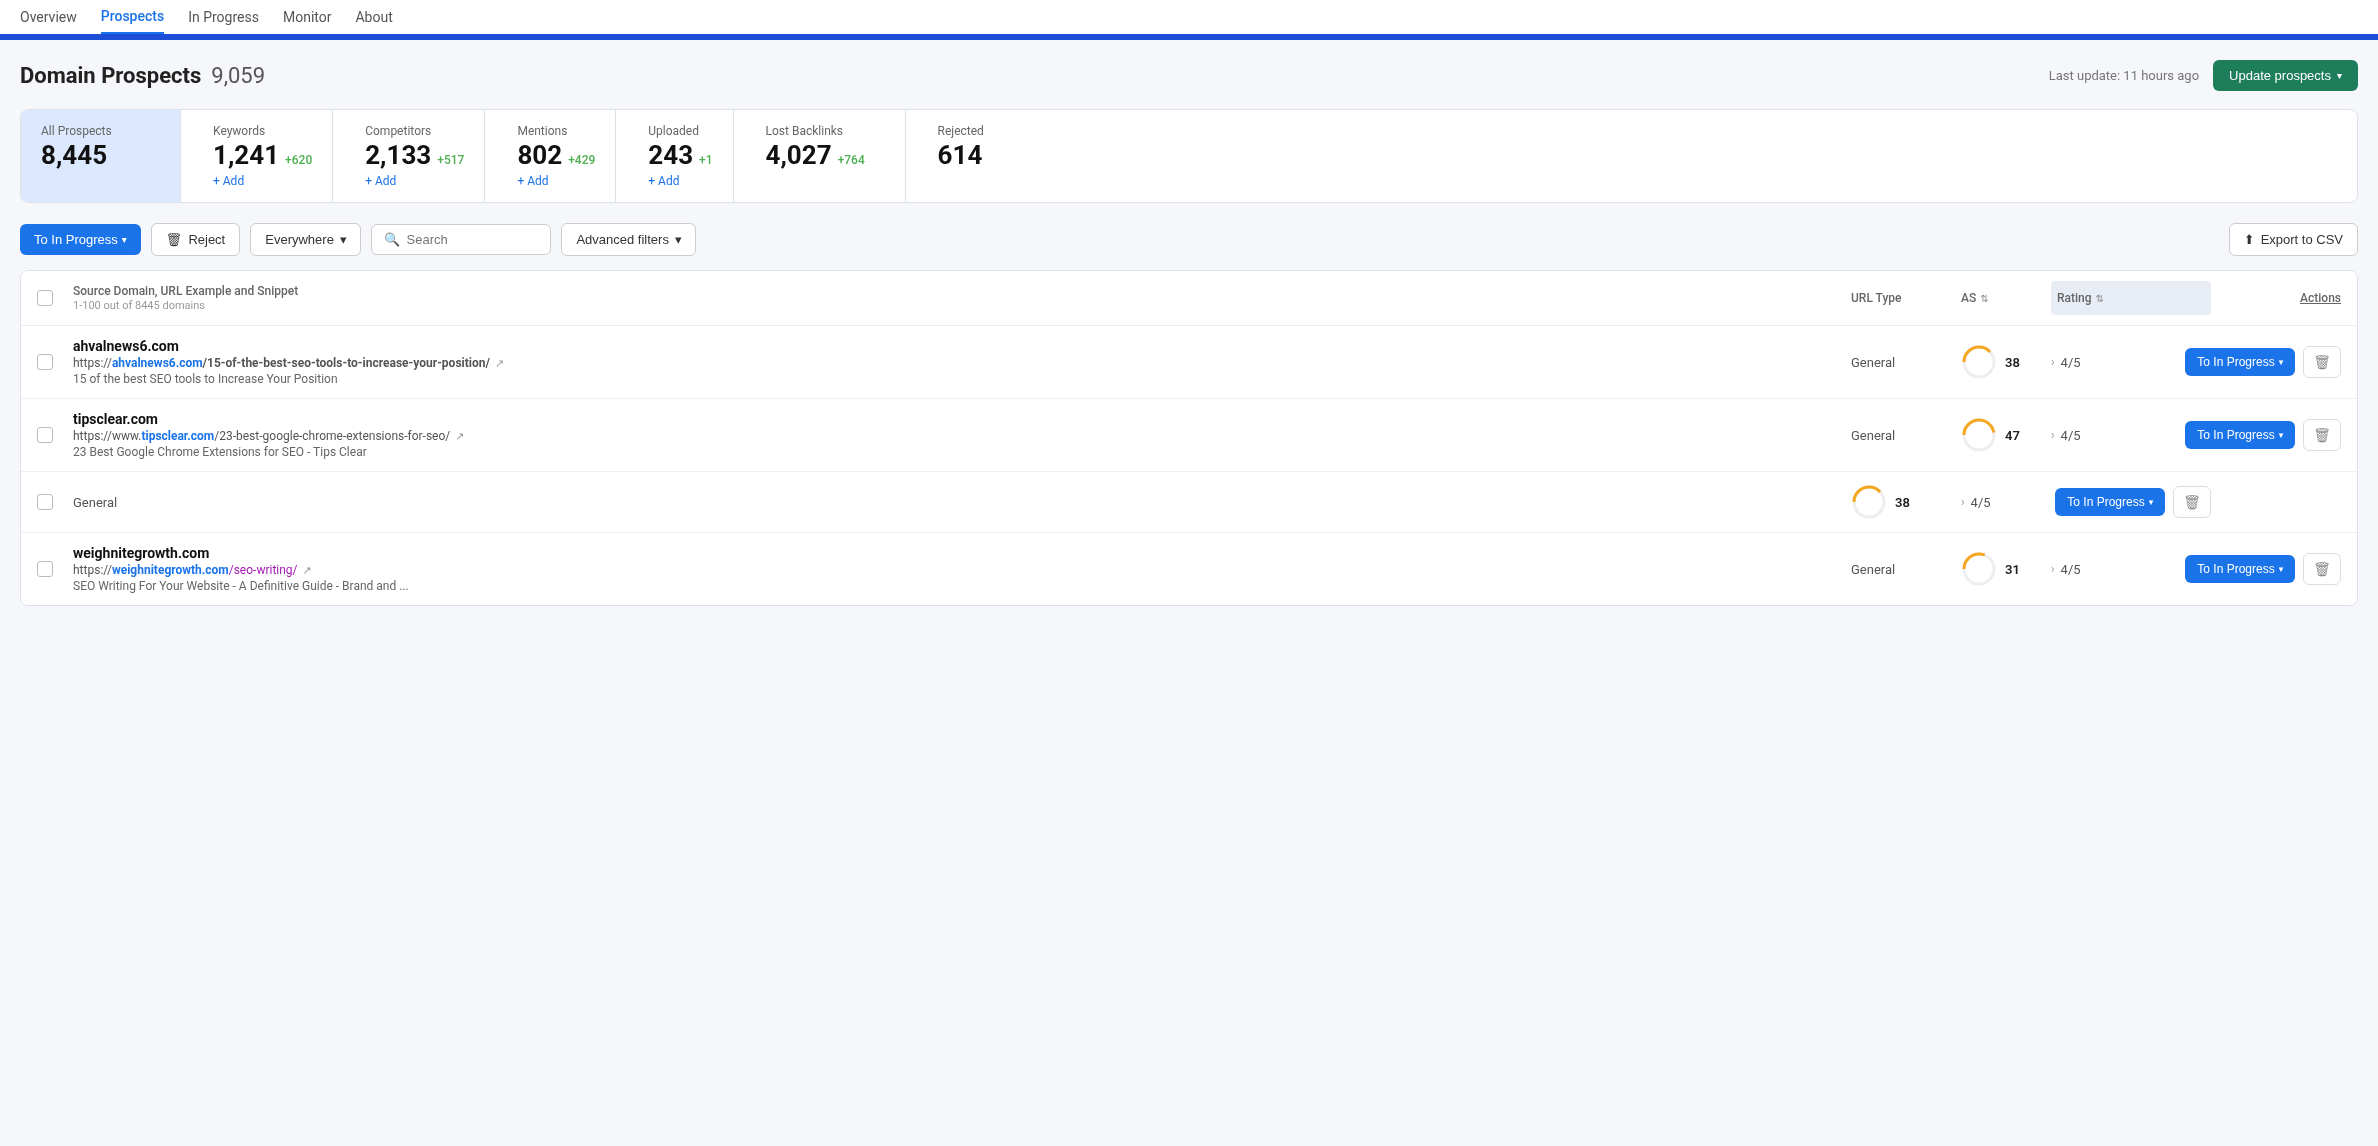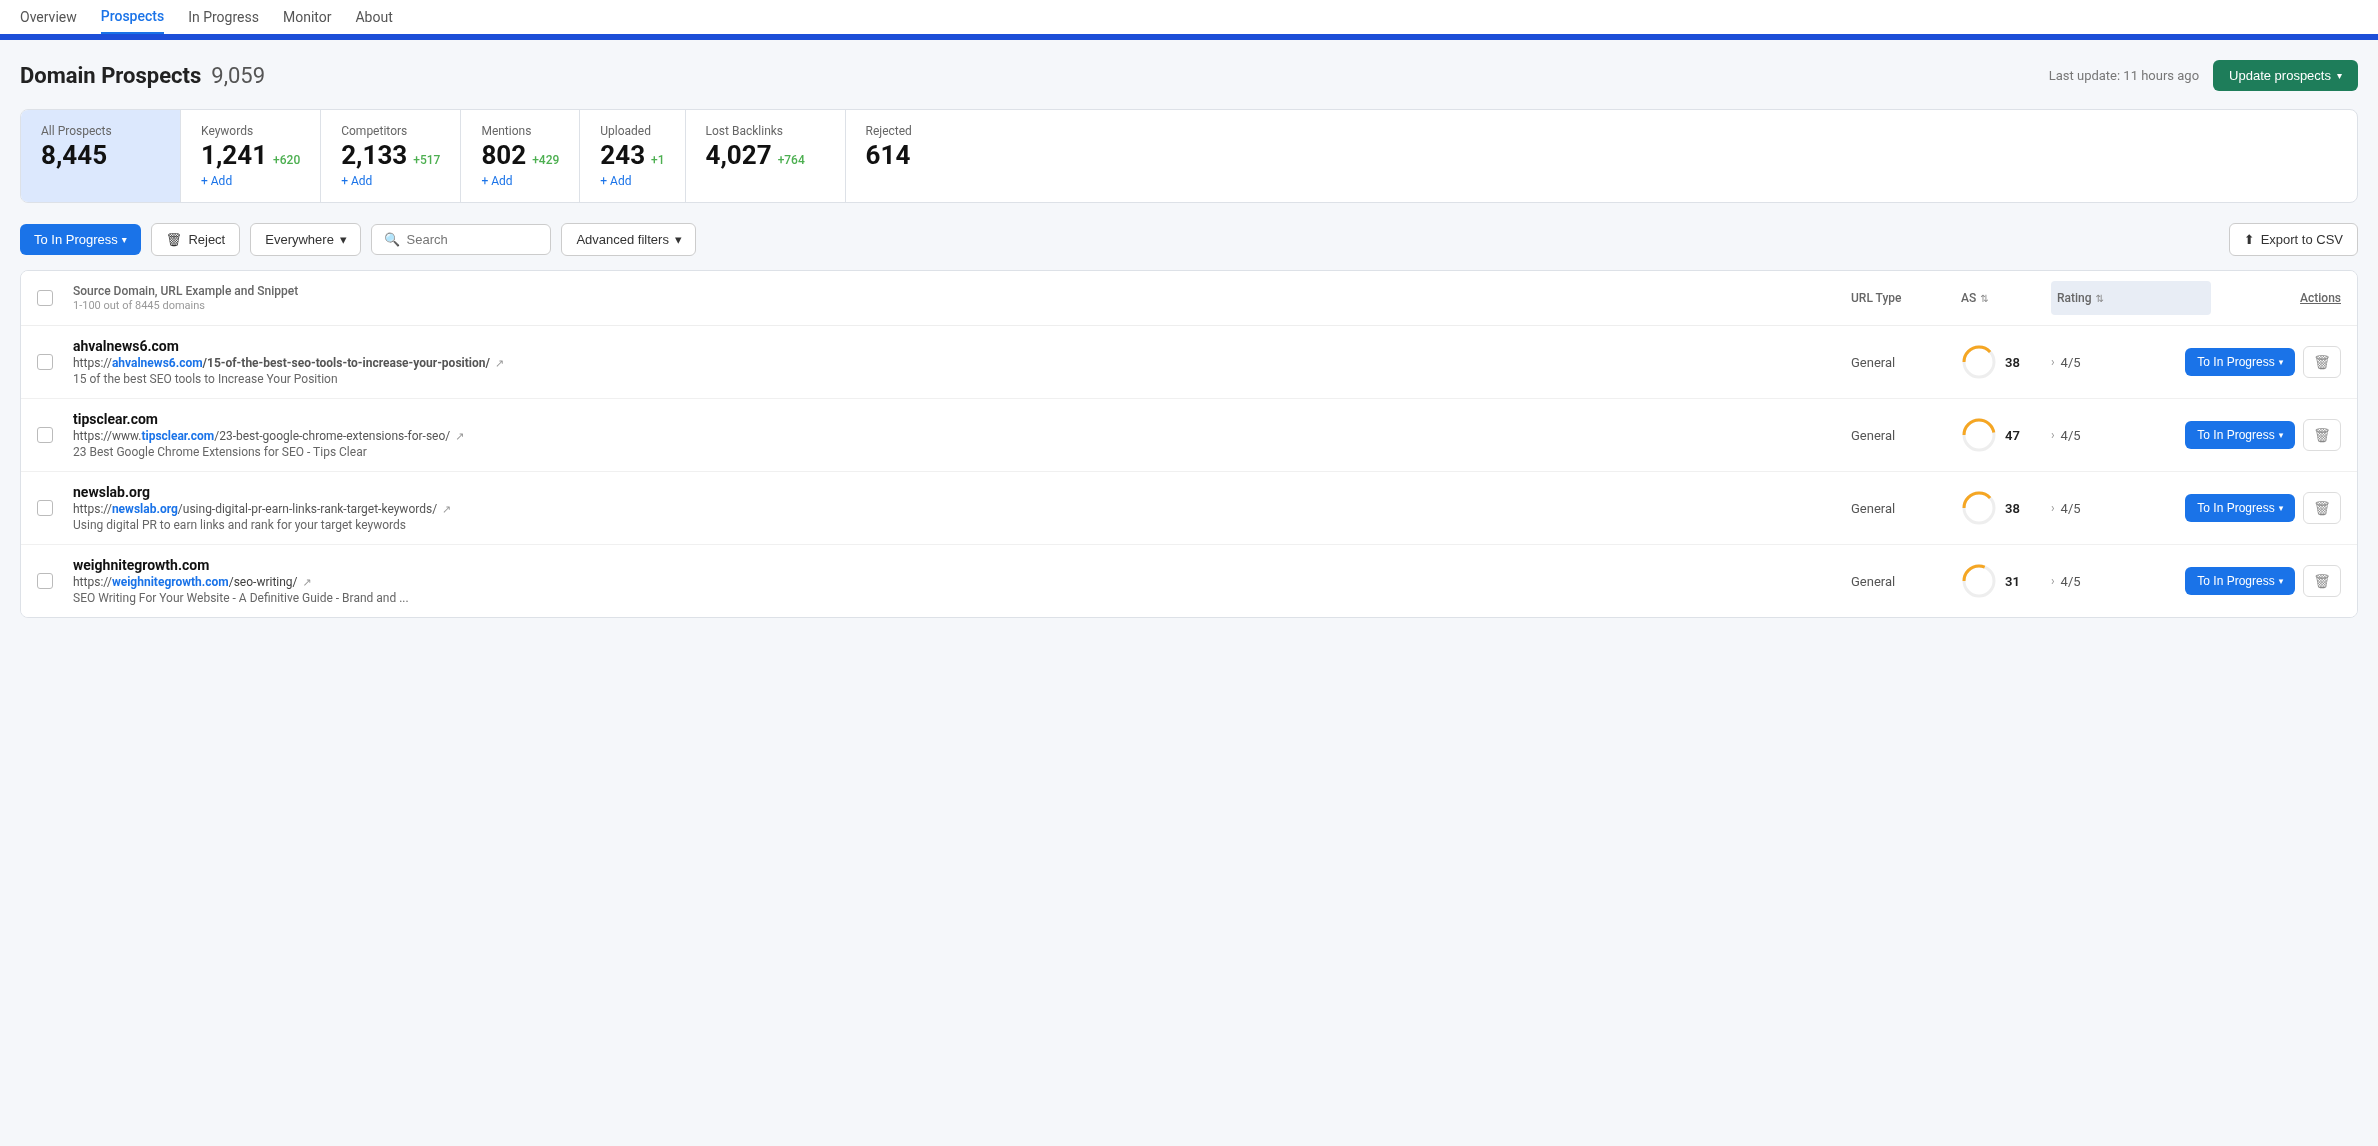--- a/index.html
+++ b/index.html
@@ -15,21 +15,21 @@
 
     
     .page-header { display: flex; align-items: center; justify-content: space-between; margin-bottom: 18px; }
     .page-title { font-size: 22px; font-weight: 700; display: flex; align-items: center; gap: 10px; }
     .page-title-count { font-size: 22px; font-weight: 400; color: #555; }
     .header-right { display: flex; align-items: center; gap: 14px; font-size: 13px; color: #777; }
     .update-btn { background: #1e7d5a; color: #fff; border: none; border-radius: 6px; padding: 8px 16px; font-size: 13px; font-weight: 500; cursor: pointer; display: flex; align-items: center; gap: 6px; }
     .update-btn .chevron { font-size: 10px; }
 
     
-    .prospect-cards { display: flex; gap: 0; margin-bottom: 20px; border: 1px solid #dde1e7; border-radius: 8px; overflow: hidden; background: #fff; }
+    .prospect-cards { display: flex; gap: 12px; margin-bottom: 20px; border: 1px solid #dde1e7; border-radius: 8px; overflow: hidden; background: #fff; }
     .prospect-card { padding: 14px 20px; border-right: 1px solid #dde1e7; flex: none; cursor: pointer; }
     .prospect-card:last-child { border-right: none; }
     .prospect-card.active { background: #dce8fd; }
     .prospect-card.wide { min-width: 160px; }
     .card-label { font-size: 12px; color: #666; margin-bottom: 2px; }
     .card-value { font-size: 26px; font-weight: 700; color: #111; }
     .card-value-row { display: flex; align-items: baseline; gap: 6px; }
     .card-delta { font-size: 12px; color: #4caf50; font-weight: 500; }
     .card-add { font-size: 12px; color: #1a73e8; cursor: pointer; margin-top: 4px; }
 
@@ -278,28 +278,20 @@
         <span>To In Progress</span>
         <span class="chevron">▾</span>
       </button>
       <button class="delete-btn">🗑</button>
     </div>
   </div>
         <div class="table-row">
     <div>
       <div class="checkbox"></div>
     </div>
-    <div>
-      <div class="domain-name">newslab.org</div>
-      <div class="domain-url">
-        <span style="color:#555;font-size:12px;">https://</span><strong>newslab.org</strong><span style="color:#555;font-size:12px;">/using-digital-pr-earn-links-rank-target-keywords/</span>
-        <span class="ext-link">↗</span>
-      </div>
-      <div class="domain-snippet">Using digital PR to earn links and rank for your target keywords</div>
-    </div>
     <div class="url-type">General</div>
     <div class="as-cell">
       <div class="circle-score"><svg width="36" height="36" viewBox="0 0 36 36">
     <circle cx="18" cy="18" r="15" fill="none" stroke="#eee" stroke-width="3"></circle>
     <circle cx="18" cy="18" r="15" fill="none" stroke="#f5a623" stroke-width="3" stroke-dasharray="94.25" stroke-dashoffset="58.43" transform="rotate(-90 18 18)"></circle>
   </svg></div>
       <span class="score-num">38</span>
     </div>
     <div class="rating-cell">
       <span class="rating-arrow">›</span>
@@ -313,21 +305,21 @@
       <button class="delete-btn">🗑</button>
     </div>
   </div>
         <div class="table-row">
     <div>
       <div class="checkbox"></div>
     </div>
     <div>
       <div class="domain-name">weighnitegrowth.com</div>
       <div class="domain-url">
-        <span style="color:#555;font-size:12px;">https://</span><strong>weighnitegrowth.com</strong><span style="color:#404040;font-size:12px;">/seo-writing/</span>
+        <span style="color:#555;font-size:12px;">https://</span><strong>weighnitegrowth.com</strong><span style="color:#a21caf;font-size:12px;">/seo-writing/</span>
         <span class="ext-link">↗</span>
       </div>
       <div class="domain-snippet">SEO Writing For Your Website - A Definitive Guide - Brand and ...</div>
     </div>
     <div class="url-type">General</div>
     <div class="as-cell">
       <div class="circle-score"><svg width="36" height="36" viewBox="0 0 36 36">
     <circle cx="18" cy="18" r="15" fill="none" stroke="#eee" stroke-width="3"></circle>
     <circle cx="18" cy="18" r="15" fill="none" stroke="#f5a623" stroke-width="3" stroke-dasharray="94.25" stroke-dashoffset="65.03" transform="rotate(-90 18 18)"></circle>
   </svg></div>

